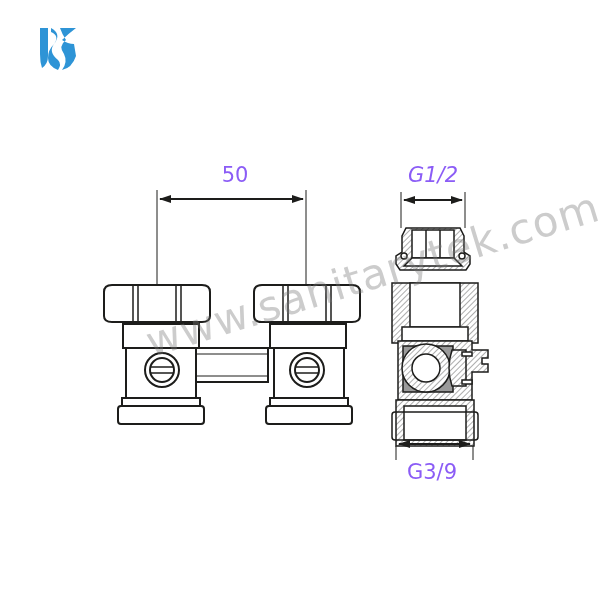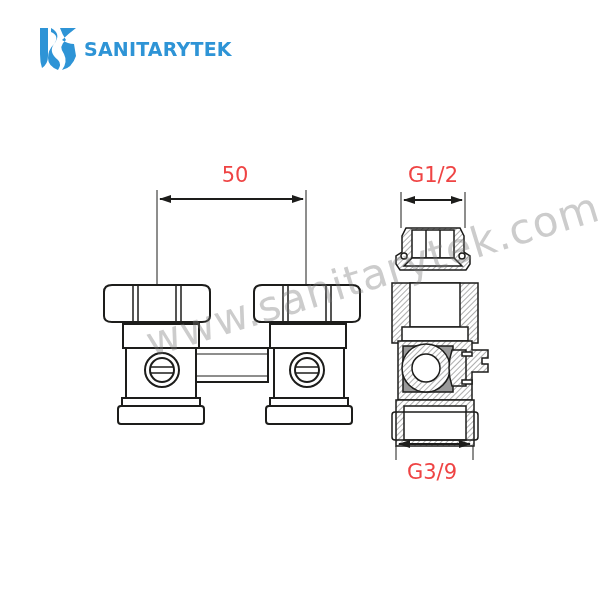--- a/index.html
+++ b/index.html
@@ -1,36 +1,35 @@
 <!DOCTYPE html>
 <html><head>
 <meta charset="utf-8">
 <style>
   html, body { margin:0; padding:0; background:#ffffff; }
   body { width:600px; height:600px; position:relative; overflow:hidden; font-family:"DejaVu Sans", sans-serif; }
   .logo { position:absolute; left:38px; top:26px; height:46px; display:flex; align-items:center; }
   .logo-text { font-family:"DejaVu Sans", sans-serif; font-weight:bold; font-size:19px; color:#2e94d6; margin-left:6px; letter-spacing:0.2px; }
-  .dim-label { position:absolute; font-family:"DejaVu Sans", sans-serif; font-size:21px; color:#ef4444; text-align:center; }
+  .dim-label { position:absolute; font-family:"DejaVu Sans", sans-serif; font-size:21px; color:#8b5cf6; text-align:center; }
   svg.drawing { position:absolute; left:0; top:0; }
   .watermark { position:absolute; left:140px; top:320px; font-family:"DejaVu Sans", sans-serif; font-size:42px; color:rgba(120,120,120,0.38); transform:rotate(-17deg); transform-origin:left top; white-space:nowrap; letter-spacing:1px; }
 </style>
 </head>
 <body>
 
 <div class="logo">
   <svg width="40" height="46" viewBox="0 0 40 46">
     <path d="M2 2 L10 2 L10 30 Q10 38 4 42 Q2 36 2 28 Z" fill="#2e94d6"></path>
     <path d="M13 2 Q24 8 16 18 Q10 26 20 34 Q24 38 20 44 Q10 40 10 32 Q10 24 16 18 Q22 10 13 6 Z" fill="#2e94d6"></path>
     <path d="M22 2 L38 2 Q30 8 24 14 Q30 18 36 18 L38 30 Q34 42 24 44 Q30 36 26 28 Q20 20 28 14 Q24 8 22 2 Z" fill="#2e94d6"></path>
   </svg>
-  <span class="logo-text">SANITARYTEK</span>
 </div>
 
 <div class="dim-label" style="left:205px; top:163px; width:60px;">50</div>
-<div class="dim-label" style="left:393px; top:163px; width:80px;">G1/2</div>
+<div class="dim-label" style="left:393px; top:163px; width:80px;font-style:italic;">G1/2</div>
 <div class="dim-label" style="left:392px; top:460px; width:80px;">G3/9</div>
 
 <svg class="drawing" width="600" height="600" viewBox="0 0 600 600">
   <defs>
     <marker id="arr" markerWidth="12" markerHeight="8" refX="11" refY="4" orient="auto-start-reverse" markerUnits="userSpaceOnUse">
       <path d="M0 0 L12 4 L0 8 Z" fill="#1d1d1b"></path>
     </marker>
     <pattern id="hatch" width="4" height="4" patternUnits="userSpaceOnUse" patternTransform="rotate(45)">
       <rect width="4" height="4" fill="#ffffff"></rect>
       <line x1="0" y1="0" x2="0" y2="4" stroke="#8a8a8a" stroke-width="1.4"></line>

